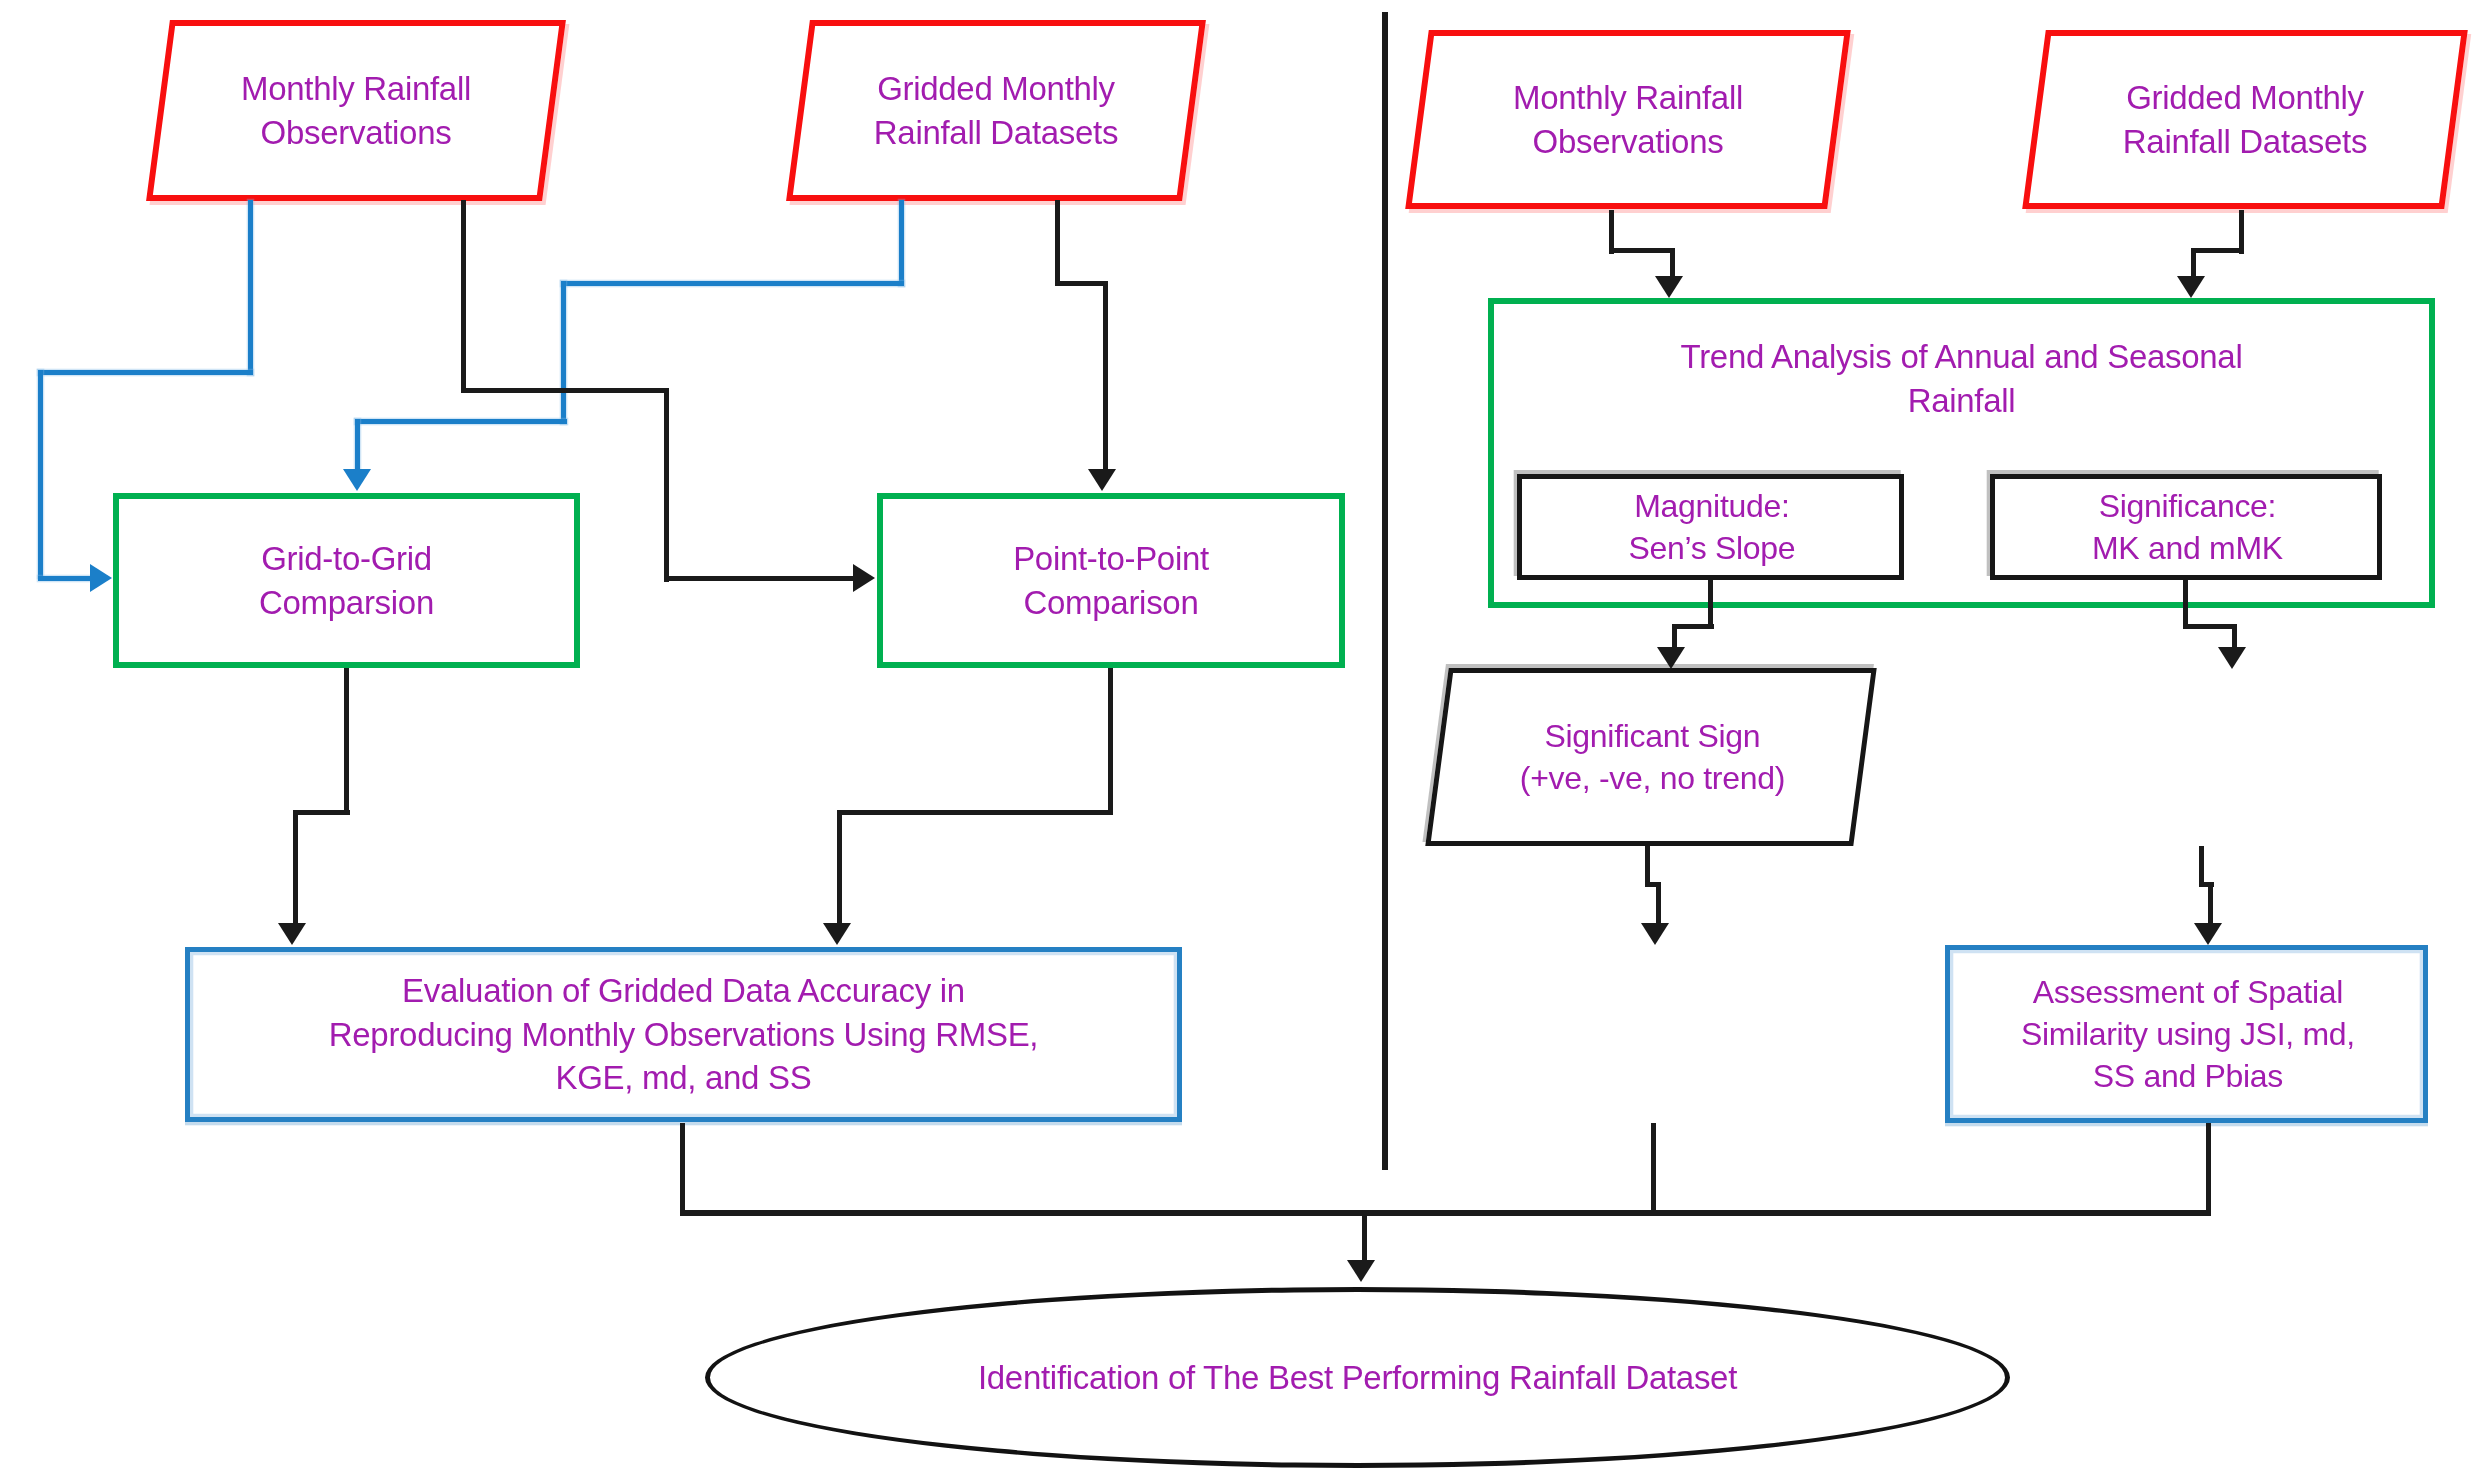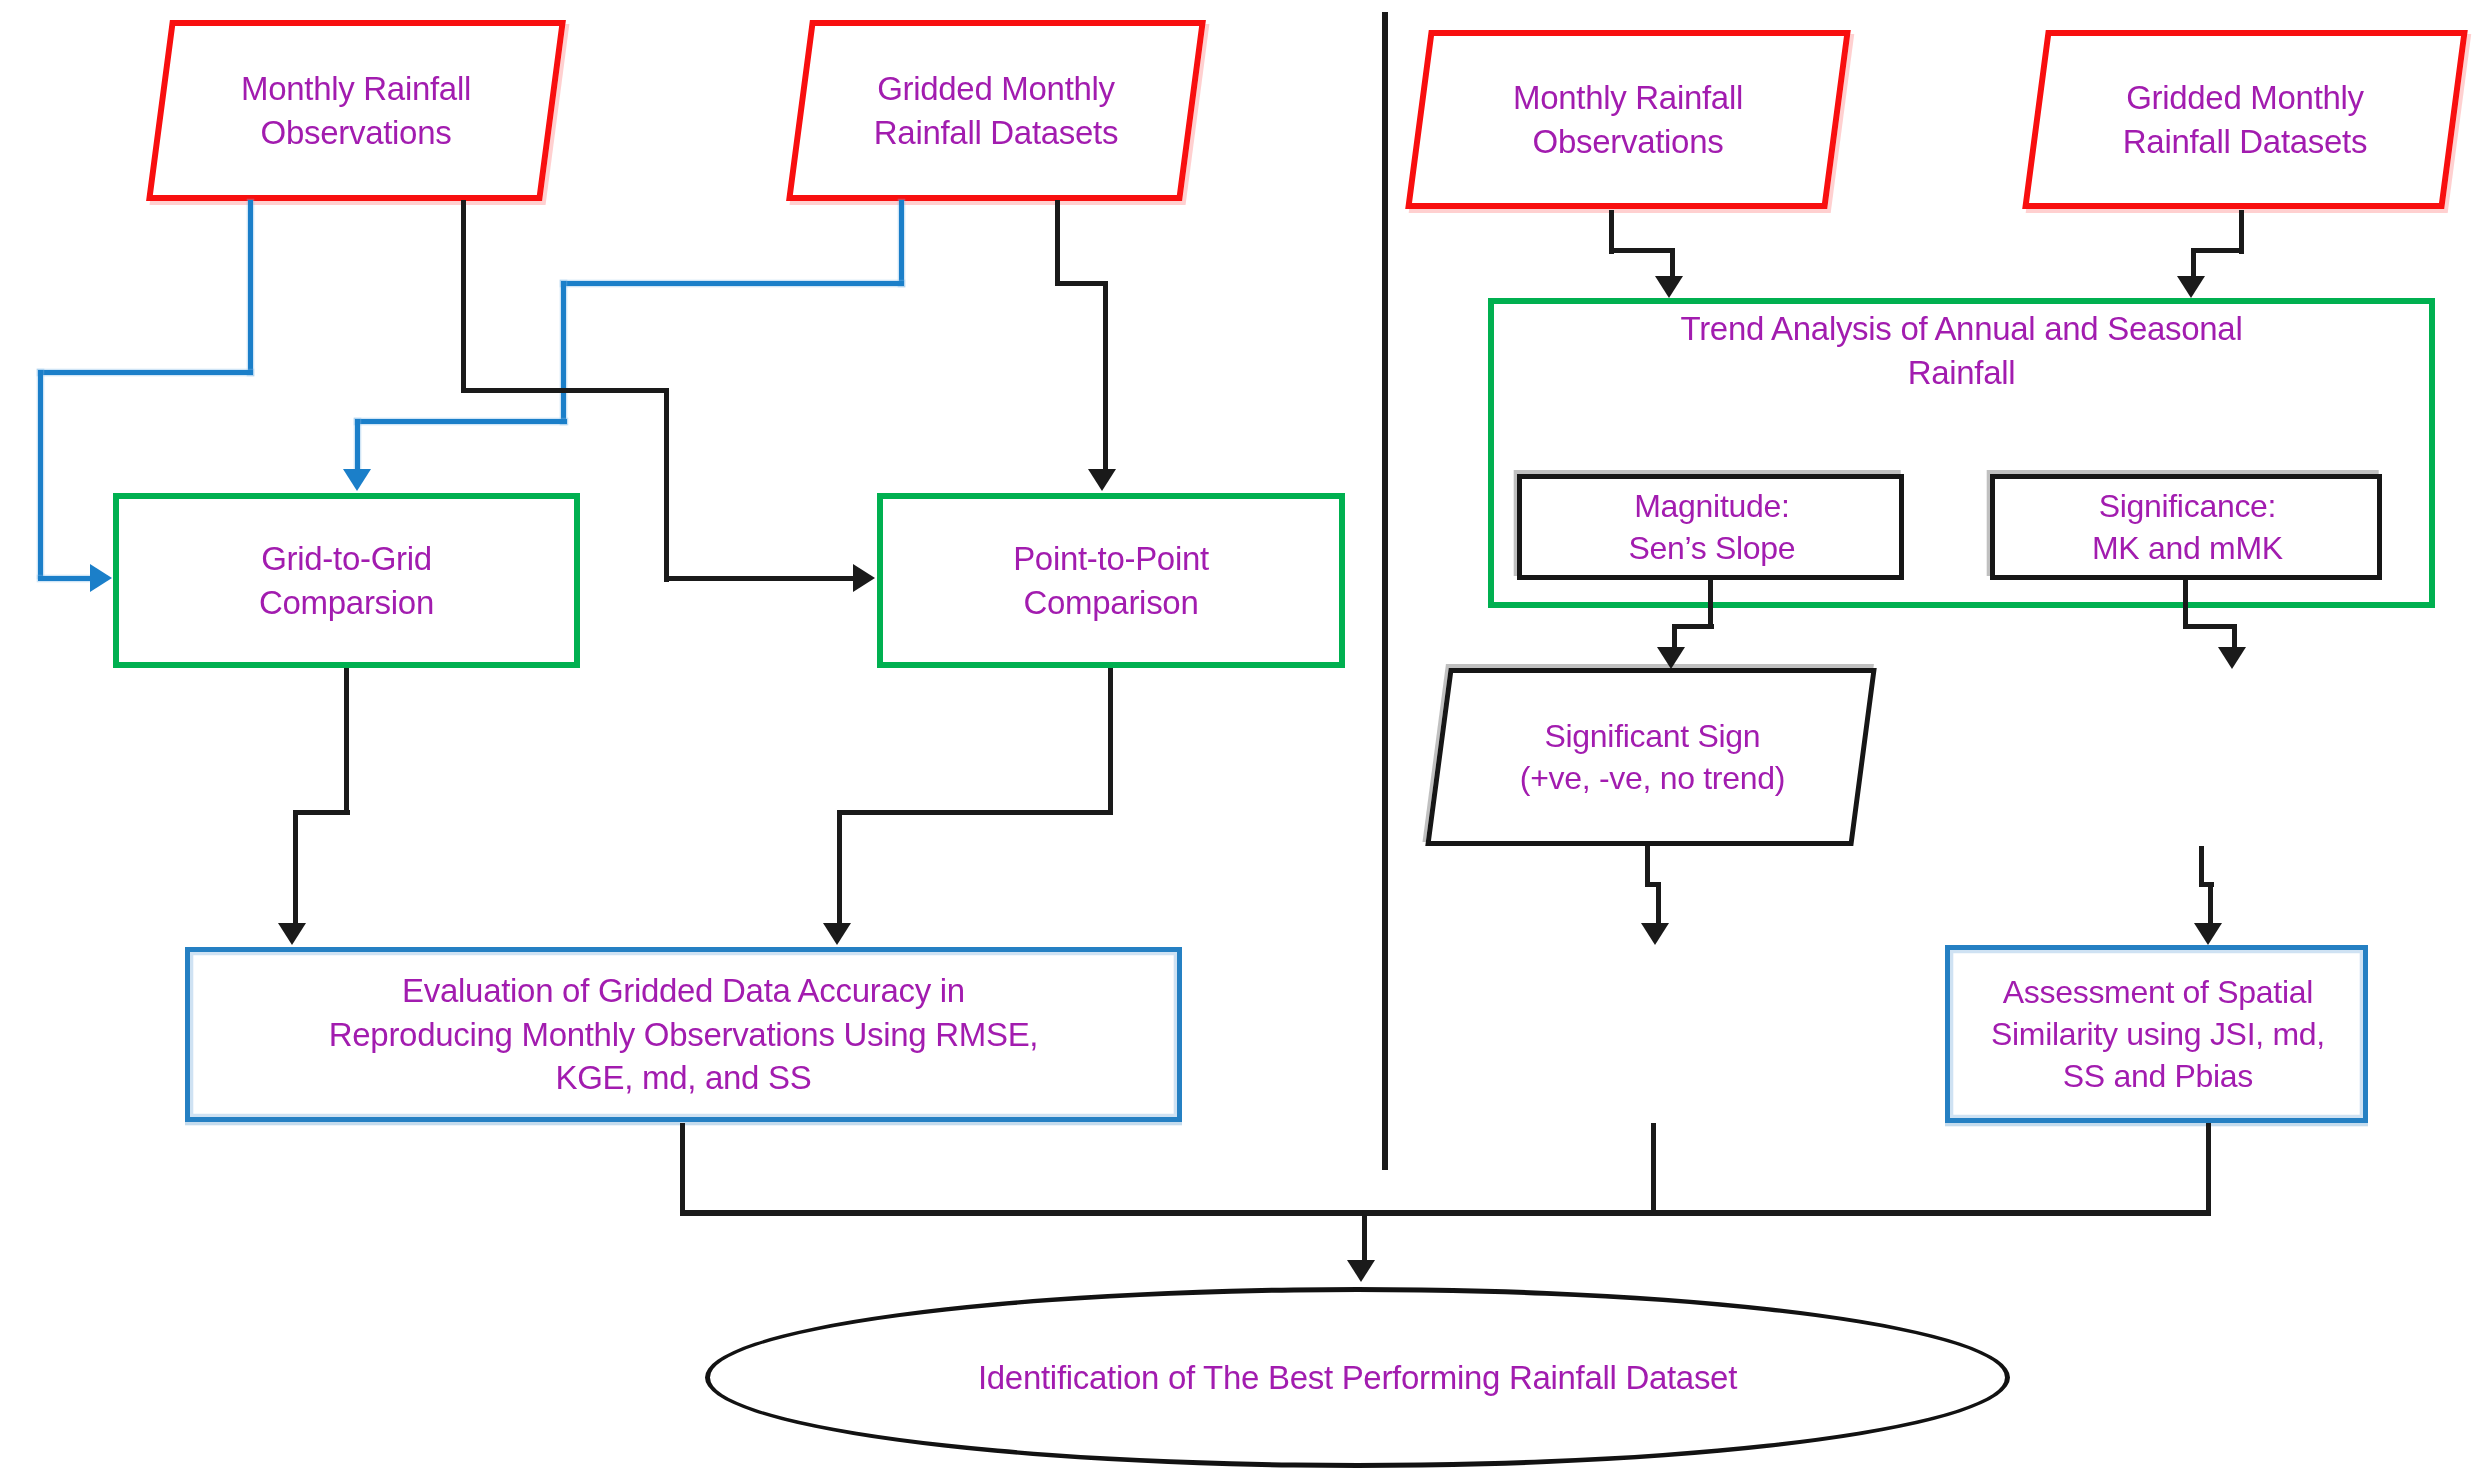--- a/index.html
+++ b/index.html
@@ -25,21 +25,21 @@
   .seg{position:absolute;}
   .seg.k{background:#1a1a1a;}
   .seg.b{background:#1b7fc9; box-shadow:0 0 0 1.3px rgba(120,180,230,.35);}
   .arr{position:absolute; width:0; height:0; border-style:solid;}
   .arr.down.k{border-left:14.5px solid transparent;border-right:14.5px solid transparent;border-top:22.4px solid #1a1a1a;border-bottom:0;}
   .arr.down.b{border-left:14.5px solid transparent;border-right:14.5px solid transparent;border-top:22.4px solid #1b7fc9;border-bottom:0;}
   .arr.right.k{border-top:14.5px solid transparent;border-bottom:14.5px solid transparent;border-left:22.4px solid #1a1a1a;border-right:0;}
   .arr.right.b{border-top:14.5px solid transparent;border-bottom:14.5px solid transparent;border-left:22.4px solid #1b7fc9;border-right:0;}
   .divider{position:absolute; background:#1a1a1a;}
   .fs48 .label{font-size:32px;padding-left:12px;}
-  .title-top .label{align-items:flex-start; padding-top:3px;}
+  .title-top .label{align-items:flex-start; padding-top:31px;}
 </style>
 </head>
 <body>
 
 <div class="canvas">
 
   <div class="divider" style="left:1382px;top:12px;width:6px;height:1158px;"></div>
 
   <div class="node para-red" style="left:158px;top:20px;width:396px;height:181px;">
     <div class="para-shape"></div>
@@ -97,21 +97,21 @@
 (+ve, -ve, no trend)</div>
   </div>
 
   <div class="node rect-black fs48" style="left:1990px;top:474px;width:392px;height:106px;">
     <div class="label">Significance:
 MK and mMK</div>
   </div>
 
 
 
-  <div class="node rect-blue fs48" style="left:1945px;top:945px;width:423px;height:178px;">
+  <div class="node rect-blue fs48" style="left:1945px;top:945px;width:483px;height:178px;">
     <div class="label">Assessment of Spatial
 Similarity using JSI, md,
 SS and Pbias</div>
   </div>
 
   <div class="node ellipse" style="left:705px;top:1287px;width:1305px;height:181px;">
     <div class="label">Identification of The Best Performing Rainfall Dataset</div>
   </div>
 
   <div class="seg b" style="left:248px;top:200px;width:5.3px;height:175px;"></div>

